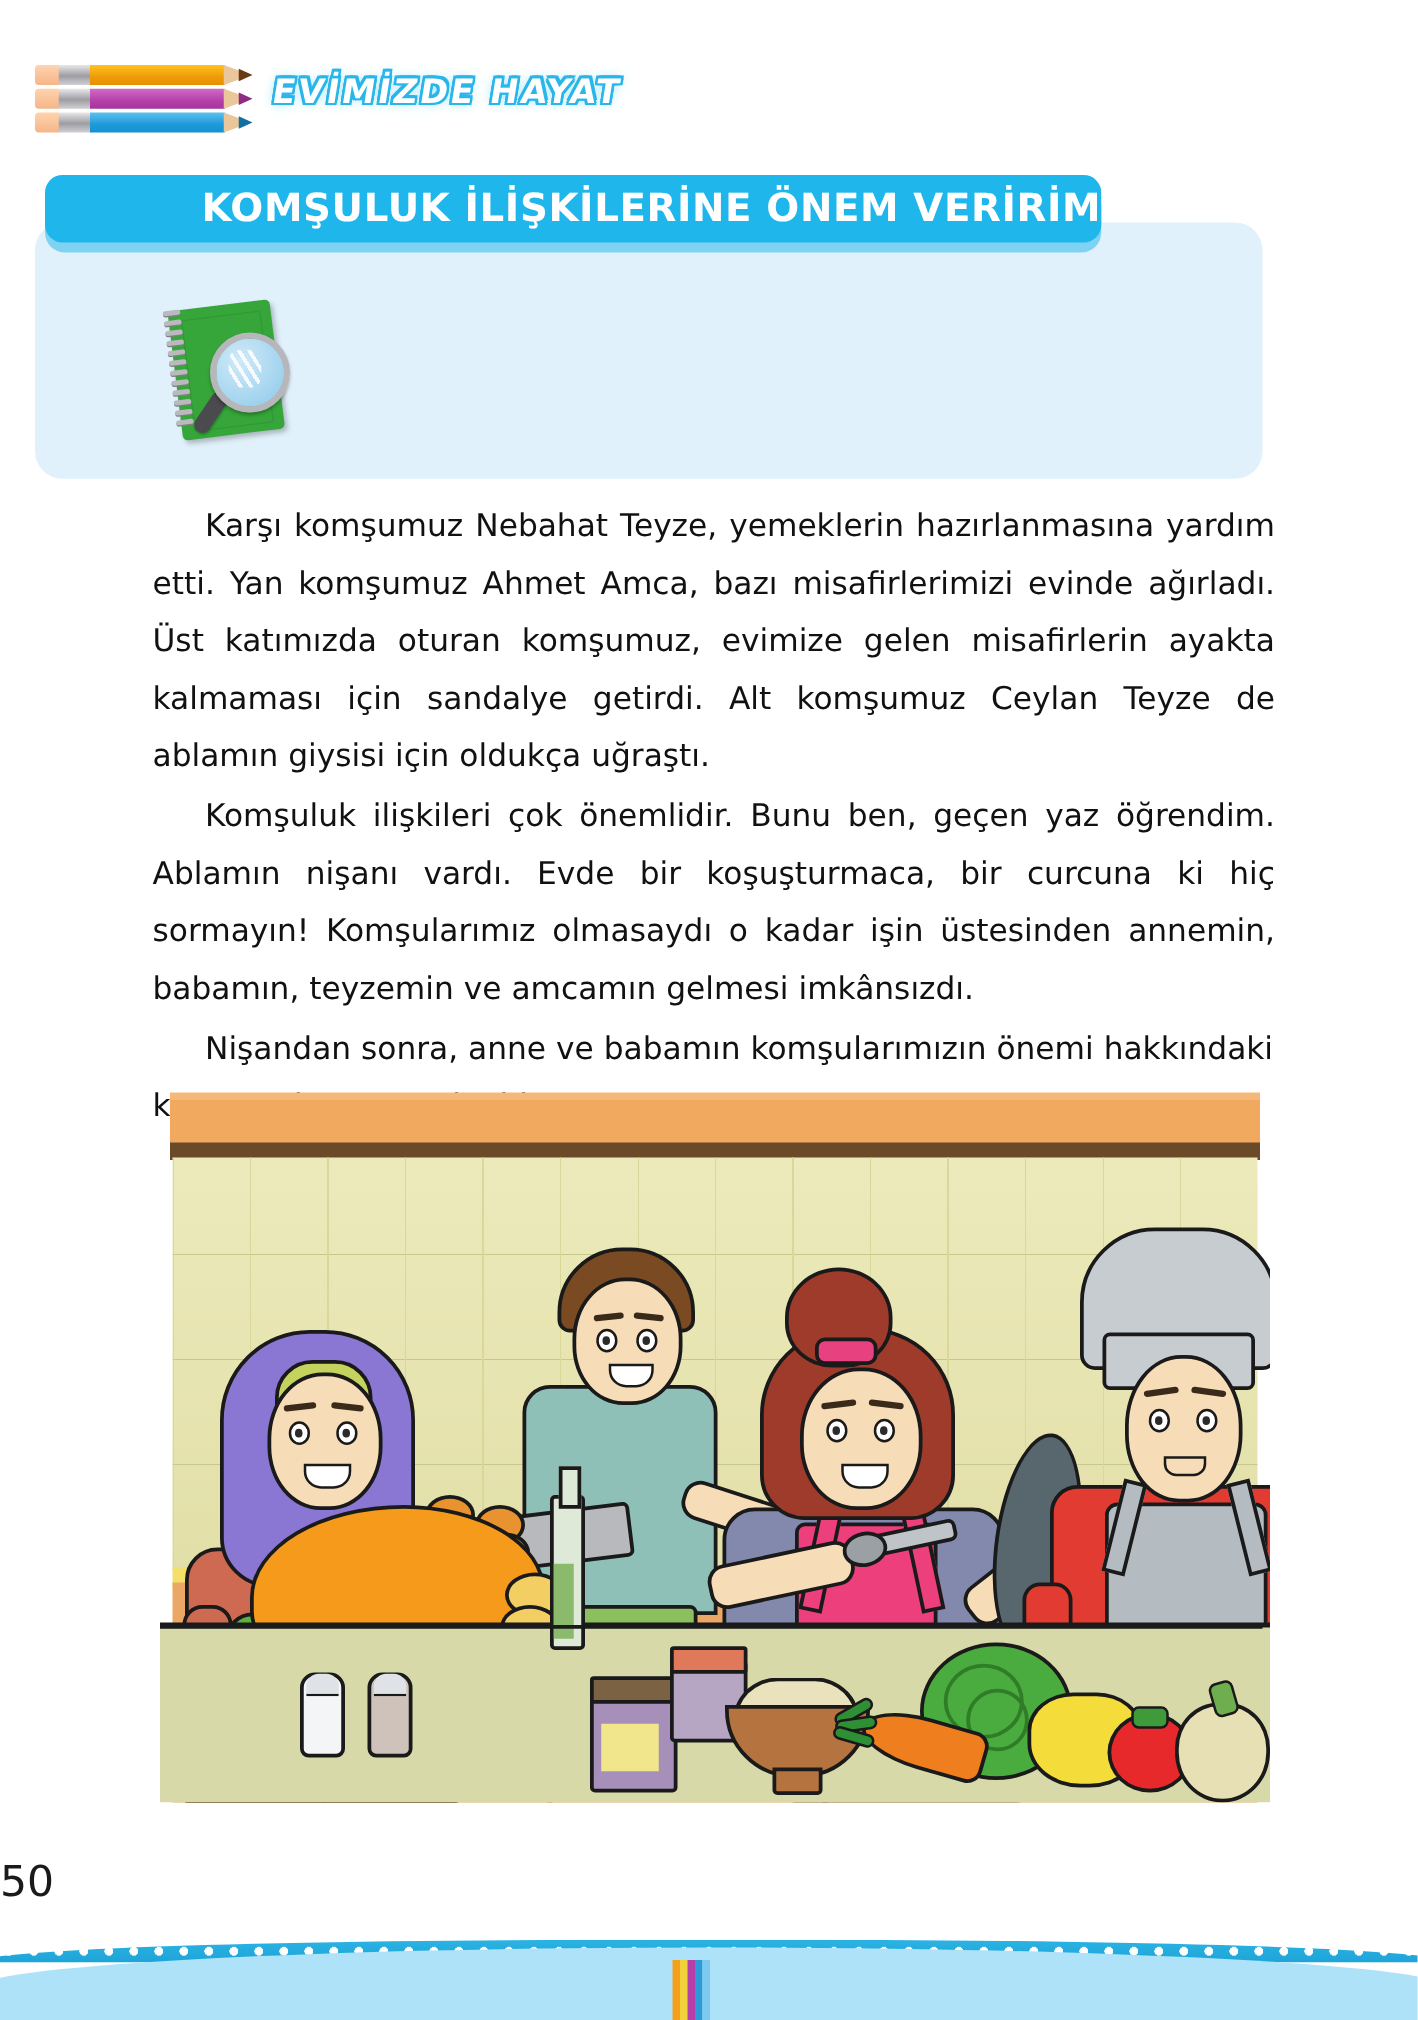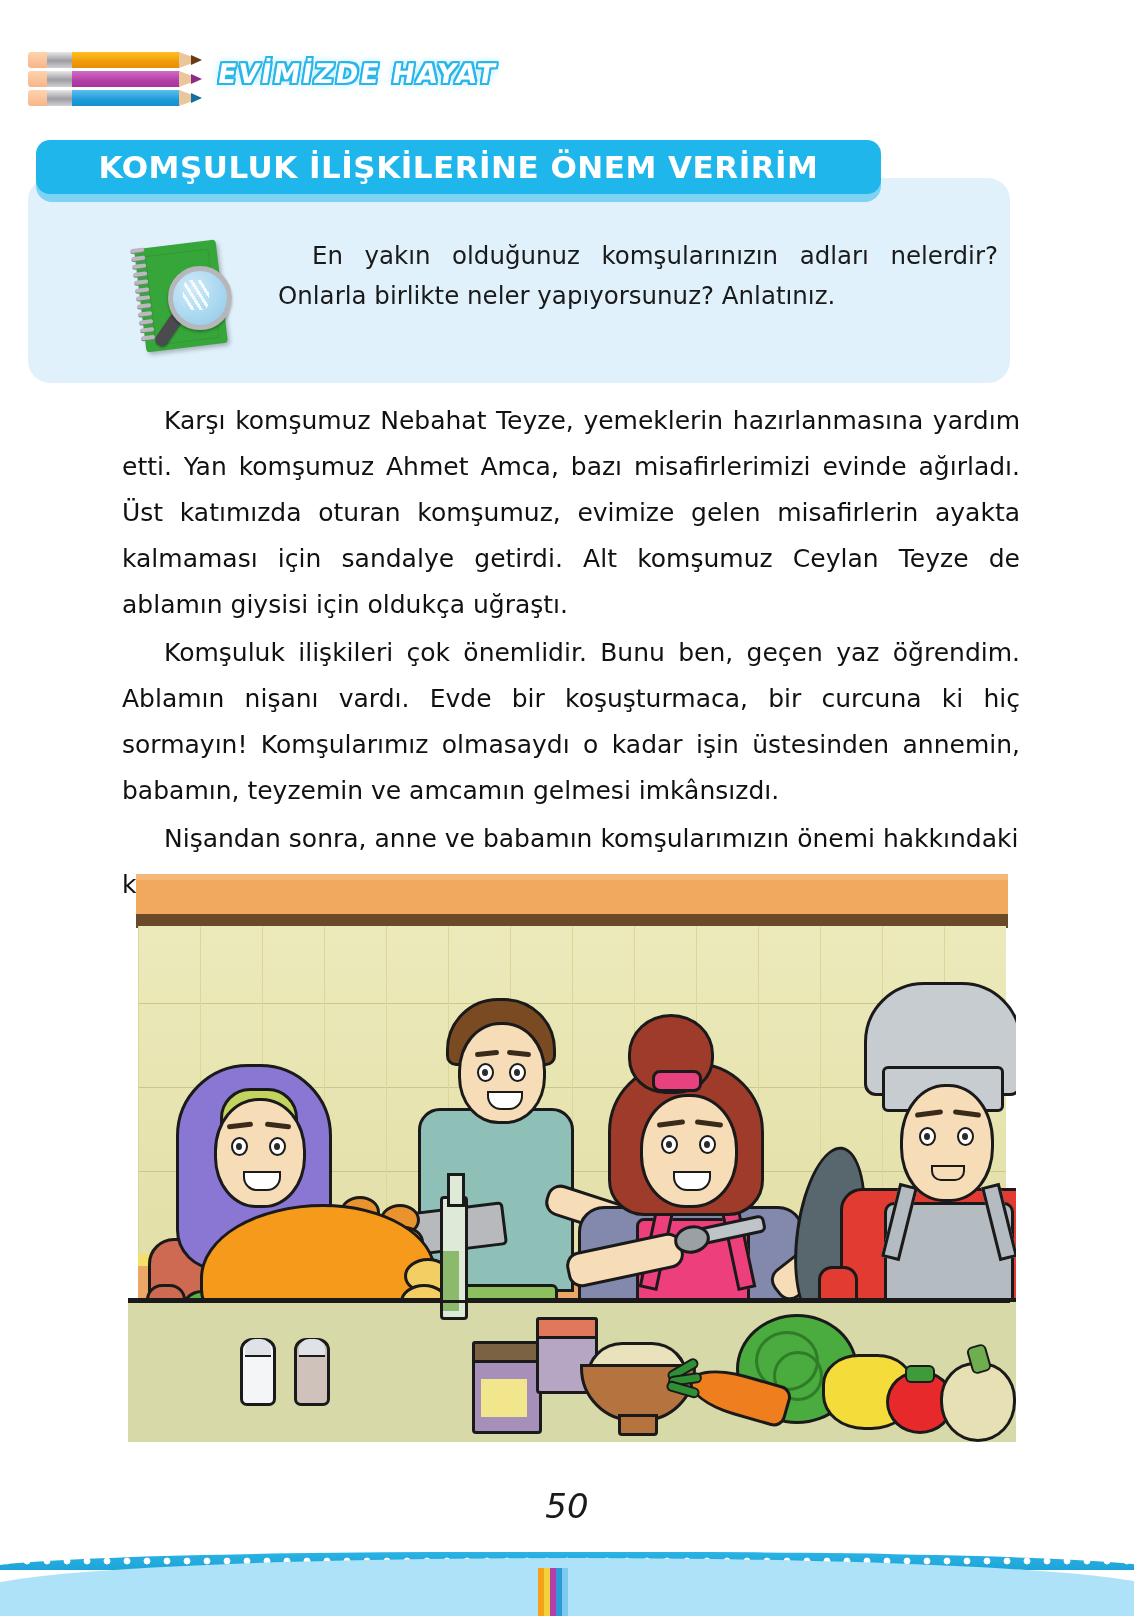--- a/index.html
+++ b/index.html
@@ -31,21 +31,21 @@
       -2px 0 #29b6ea, 2px 0 #29b6ea, 0 -2px #29b6ea, 0 2px #29b6ea,
       -2px -2px #29b6ea, 2px -2px #29b6ea, -2px 2px #29b6ea, 2px 2px #29b6ea,
       0 0 9px #7fd8f6;
     font-family:"DejaVu Sans", sans-serif;
   }
 
   
   .banner-wrap{position:absolute;left:36px;top:140px;width:845px;height:62px;}
   .banner-shadow{position:absolute;left:0;top:8px;width:845px;height:54px;background:#7ed2f2;border-radius:16px;}
   .banner{position:absolute;left:0;top:0;width:845px;height:54px;background:#1fb6ec;border-radius:14px;
-    display:flex;align-items:center;justify-content:center;}
+    display:flex;align-items:center;justify-content:flex-end;}
   .banner-text{color:#ffffff;font-size:31px;font-weight:bold;letter-spacing:.5px;
     font-family:"DejaVu Sans", sans-serif;}
 
   
   .qbox{position:absolute;left:28px;top:178px;width:982px;height:205px;
     background:#e1f1fb;border-radius:22px;}
   .qbox-inner{position:absolute;left:0;top:0;width:982px;height:205px;}
   .note-icon{position:absolute;left:104px;top:62px;width:96px;height:110px;}
   .note-cover{position:absolute;left:8px;top:4px;width:82px;height:104px;background:#36a63a;
     border-radius:4px;transform:rotate(-7deg);box-shadow:2px 3px 4px rgba(0,0,0,.25);}
@@ -176,22 +176,22 @@
   .platter{position:absolute;left:36px;top:440px;width:300px;height:56px;background:#9dd2e0;
     border:3px solid #1a1a1a;border-radius:0 0 46px 46px;}
   .lettuce{position:absolute;left:52px;top:424px;width:268px;height:44px;background:#5cb141;border:3px solid #1a1a1a;border-radius:22px;}
   .lemon{position:absolute;width:36px;height:22px;background:#f6e154;border:3px solid #1a1a1a;border-radius:50%;}
   .cherry{position:absolute;width:22px;height:22px;background:#d51f26;border:3px solid #1a1a1a;border-radius:50%;}
 
   .spoon{position:absolute;left:560px;top:356px;width:72px;height:12px;background:#bfc4c8;border:3px solid #1a1a1a;border-radius:6px;transform:rotate(-12deg);}
   .spoon .bowl2{position:absolute;left:-18px;top:-7px;width:30px;height:22px;background:#9aa0a4;border:3px solid #1a1a1a;border-radius:50%;}
 
   
-  .page-num{position:absolute;left:0;top:1486px;width:1134px;text-align:center;
-    font-size:34px;color:#1a1a1a;font-family:"DejaVu Sans", sans-serif;font-style:italic;}
+  .page-num{position:absolute;left:0;top:1486px;width:1134px;text-align:left;
+    font-size:34px;color:#1a1a1a;font-family:"DejaVu Sans", sans-serif;}
   .footer{position:absolute;left:0;top:1540px;width:1134px;height:76px;}
   .footer-band{position:absolute;left:-20px;top:18px;width:1180px;height:70px;background:#ade2f8;
     border-radius:52% 52% 0 0 / 34px 34px 0 0;}
   .footer-dots{position:absolute;left:-20px;top:12px;width:1180px;height:18px;
     background:
       radial-gradient(circle at 7px 9px,#ffffff 3.4px,transparent 3.6px) 0 0/20px 18px repeat-x,
       linear-gradient(180deg,#2bb3e4,#1ea4d8);
     border-radius:52% 52% 0 0 / 22px 22px 0 0;}
   .footer-pencils{position:absolute;left:538px;top:28px;width:58px;height:48px;display:flex;}
   .footer-pencils span{display:block;width:6px;height:48px;}
@@ -245,24 +245,20 @@
           <i></i>
           <i></i>
           <i></i>
           <i></i>
         </div>
       <div class="mag-handle"></div>
       <div class="mag-glass">
           <div class="mag-shine"></div>
         </div>
     </div>
-    <div class="qtext">
-      <span class="ind"></span><span>En yakın olduğunuz komşularınızın adları nelerdir? Onlarla</span>
-      <span>birlikte neler yapıyorsunuz? Anlatınız.</span>
-    </div>
   </div>
 </div>
 
 <div class="banner-wrap">
   <div class="banner-shadow"></div>
   <div class="banner">
     <span class="banner-text">KOMŞULUK İLİŞKİLERİNE ÖNEM VERİRİM</span>
   </div>
 </div>
 

